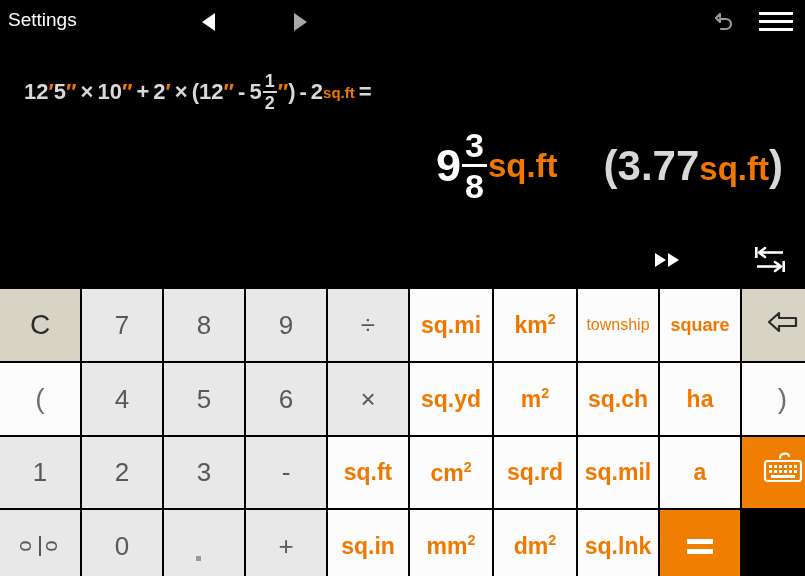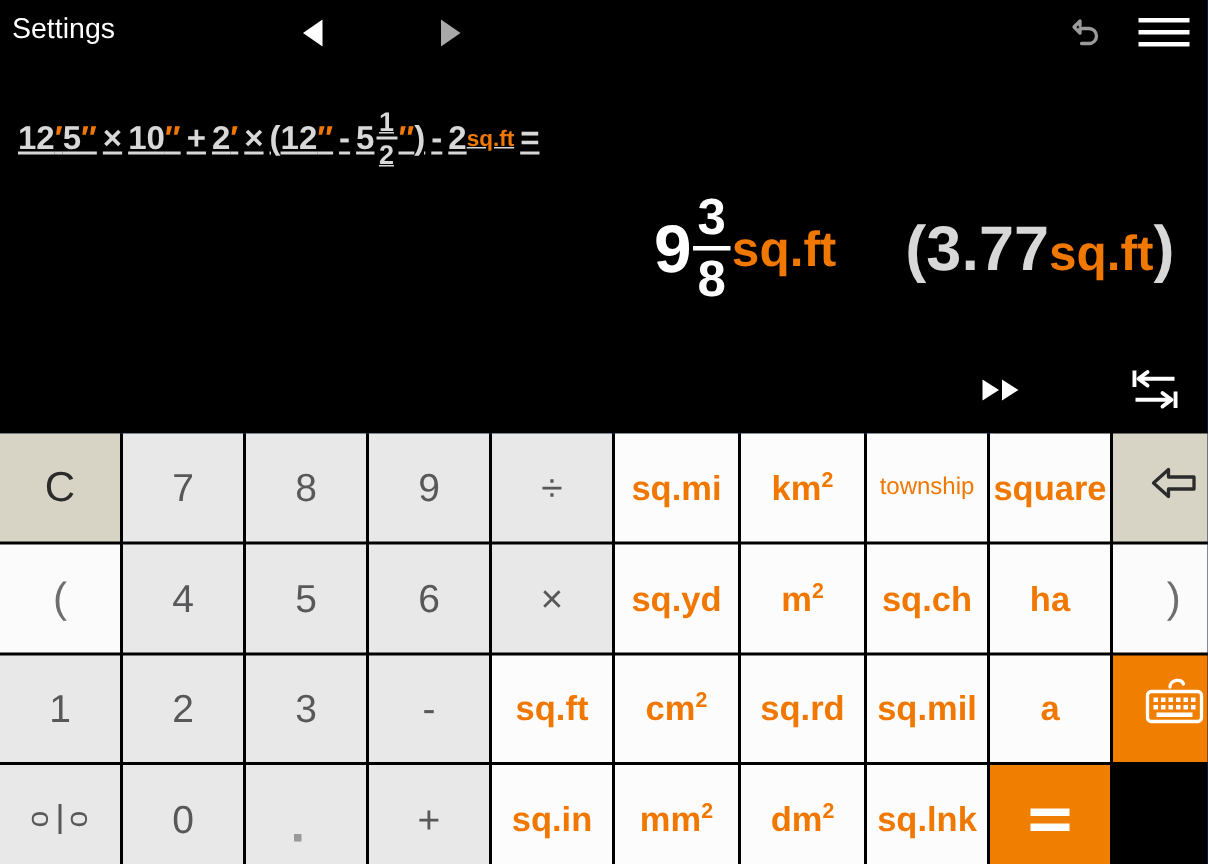--- a/index.html
+++ b/index.html
@@ -2,21 +2,21 @@
 <html><head>
 <meta charset="utf-8">
 <style>
   * { box-sizing: border-box; margin: 0; padding: 0; }
   html, body {
     width: 805px; height: 576px;
     background: #000;
     font-family: "Liberation Sans", sans-serif;
     overflow: hidden;
   }
-  #app { position: relative; width: 662px; height: 576px; background: #3b82f6; }
+  #app { position: relative; width: 662px; height: 576px; background: #e5e5e5; }
 
   
   .header {
     position: absolute; top: 0; left: 0;
     width: 805px; height: 46px;
     background: #000;
   }
   .settings-label {
     position: absolute; left: 8px; top: 9px;
     color: #ffffff; font-size: 19px; letter-spacing: 0px;
@@ -47,23 +47,23 @@
   }
   .menu-icon span:last-child { margin-bottom: 0; }
 
   
   .display {
     position: absolute; top: 46px; left: 0;
     width: 805px; height: 243px;
     background: #000;
   }
   .expression {
-    position: absolute; left: 12px; top: 26px;
+    position: absolute; left: 24px; top: 26px;
     color: #d8d8d8; font-size: 22px; font-weight: bold;
-    white-space: nowrap; display: flex; align-items: center; text-decoration: underline;
+    white-space: nowrap; display: flex; align-items: center;
   }
   .expression .unit { color: #f07800; font-size: 15px; font-weight: bold; }
   .expression .prime { color: #f07800; font-weight: bold; }
   .op { padding: 0 4px; }
 
   
   .ifrac {
     display: inline-flex; flex-direction: column;
     align-items: center; justify-content: center;
     vertical-align: middle; line-height: 1;
@@ -122,21 +122,21 @@
     cursor: pointer; user-select: none;
     font-size: 26px; color: #58585a;
     background: #e8e8e8;
     position: relative;
   }
   .key.clear   { background: #d7d4c5; color: #2b2b2b; font-size: 28px; }
   .key.paren   { background: #fbfbfb; color: #6e6e70; font-size: 28px; }
   .key.back    { background: #d7d4c5; }
   .key.unit    { background: #fcfcfc; color: #f07800; font-size: 23px; font-weight: bold; }
   .key.unit.small { font-size: 16px; font-weight: normal; }
-  .key.unit.med   { font-size: 23px; }
+  .key.unit.med   { font-size: 18px; }
   .key.orange  { background: #f07e00; }
   .key.digit   { background: #e8e8e8; }
   .key.dot     { font-size: 26px; color: #9a9a9c; }
   .key .dot-mark {
     width: 5px; height: 5px; background: #9a9a9c;
     position: relative; top: 12px; left: -6px;
   }
   .key.frac-key { background: #e8e8e8; }
   .frac-glyph {
     transform: rotate(90deg);

